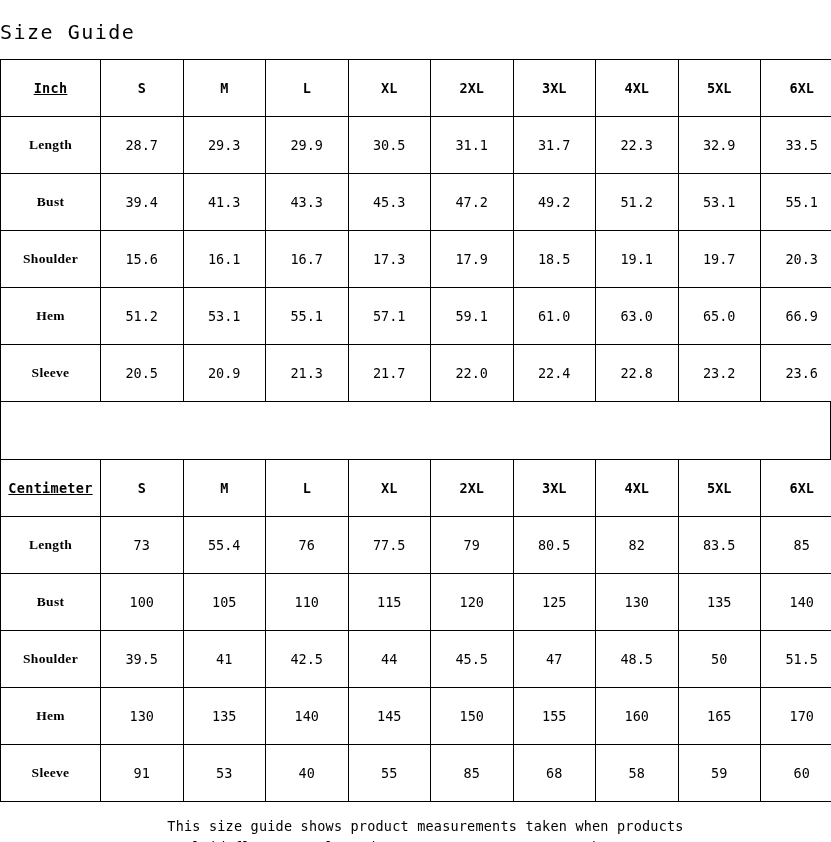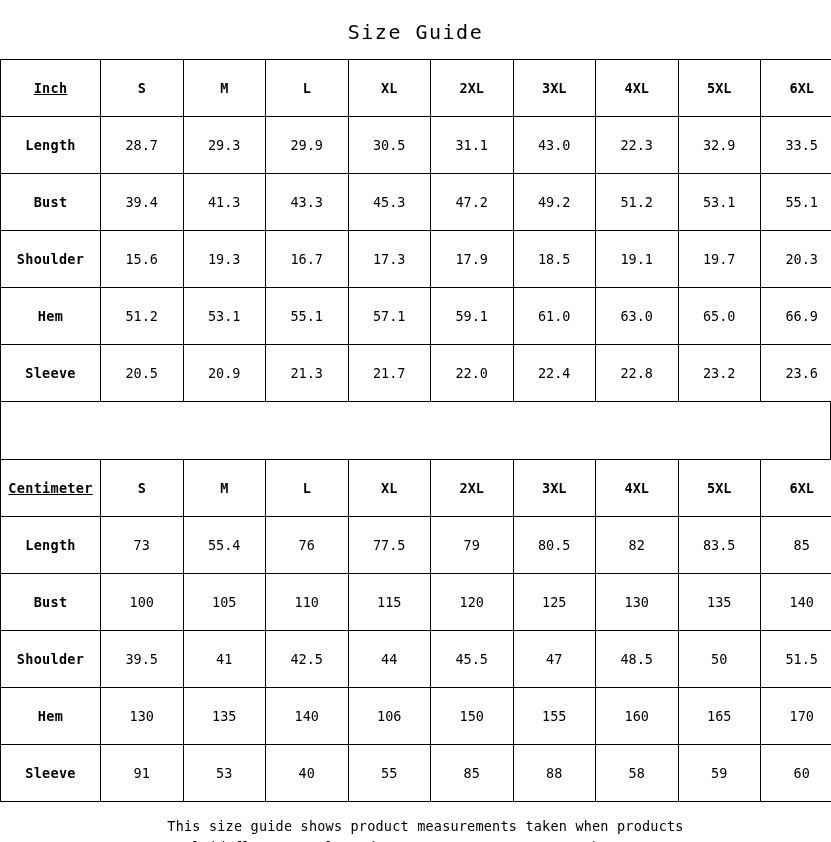--- a/index.html
+++ b/index.html
@@ -14,21 +14,20 @@
     color: #000000;
     overflow: hidden;
   }
   .page {
     width: 831px;
     height: 842px;
     position: relative;
     box-sizing: border-box;
   }
   .title {
-    text-align: center;
     font-family: "DejaVu Sans Mono", monospace;
     font-size: 20px;
     letter-spacing: 1.5px;
     padding-top: 20px;
     padding-bottom: 15px;
     font-weight: 400;
   }
   table.size-table {
     border-collapse: collapse;
     width: 831px;
@@ -48,20 +47,21 @@
     letter-spacing: 0.3px;
   }
   table.size-table td.hdr {
     font-weight: bold;
     font-size: 13.5px;
   }
   table.size-table td.rowlabel {
     font-weight: bold;
     font-size: 13.5px;
     letter-spacing: 0.3px;
+    font-family: Liberation Serif, serif;
   }
   .col-label { width: 99px; text-decoration: underline; }
   .col-size { width: 81.5px; }
   .spacer {
     height: 57px;
     width: 831px;
     border-left: 1px solid #000;
     border-right: 1px solid #000;
     box-sizing: border-box;
   }
@@ -96,41 +96,41 @@
       <td class="hdr col-size">5XL</td>
       <td class="hdr col-size">6XL</td>
     </tr>
     <tr>
       <td class="rowlabel">Length</td>
       <td>28.7</td>
       <td>29.3</td>
       <td>29.9</td>
       <td>30.5</td>
       <td>31.1</td>
-      <td>43.0</td>
+      <td>31.7</td>
       <td>22.3</td>
       <td>32.9</td>
       <td>33.5</td>
     </tr>
     <tr>
       <td class="rowlabel">Bust</td>
       <td>39.4</td>
       <td>41.3</td>
       <td>43.3</td>
       <td>45.3</td>
       <td>47.2</td>
       <td>49.2</td>
       <td>51.2</td>
       <td>53.1</td>
       <td>55.1</td>
     </tr>
     <tr>
       <td class="rowlabel">Shoulder</td>
       <td>15.6</td>
-      <td>19.3</td>
+      <td>16.1</td>
       <td>16.7</td>
       <td>17.3</td>
       <td>17.9</td>
       <td>18.5</td>
       <td>19.1</td>
       <td>19.7</td>
       <td>20.3</td>
     </tr>
     <tr>
       <td class="rowlabel">Hem</td>
@@ -209,35 +209,35 @@
       <td>47</td>
       <td>48.5</td>
       <td>50</td>
       <td>51.5</td>
     </tr>
     <tr>
       <td class="rowlabel">Hem</td>
       <td>130</td>
       <td>135</td>
       <td>140</td>
-      <td>106</td>
+      <td>145</td>
       <td>150</td>
       <td>155</td>
       <td>160</td>
       <td>165</td>
       <td>170</td>
     </tr>
     <tr>
       <td class="rowlabel">Sleeve</td>
       <td>91</td>
       <td>53</td>
       <td>40</td>
       <td>55</td>
       <td>85</td>
-      <td>88</td>
+      <td>68</td>
       <td>58</td>
       <td>59</td>
       <td>60</td>
     </tr>
   </tbody>
     </table>
 
   <div class="footer">
     <div>This size guide shows product measurements taken when products</div>
     <div>are laid flat. Actual product measurements may vary by up to 1″.</div>

